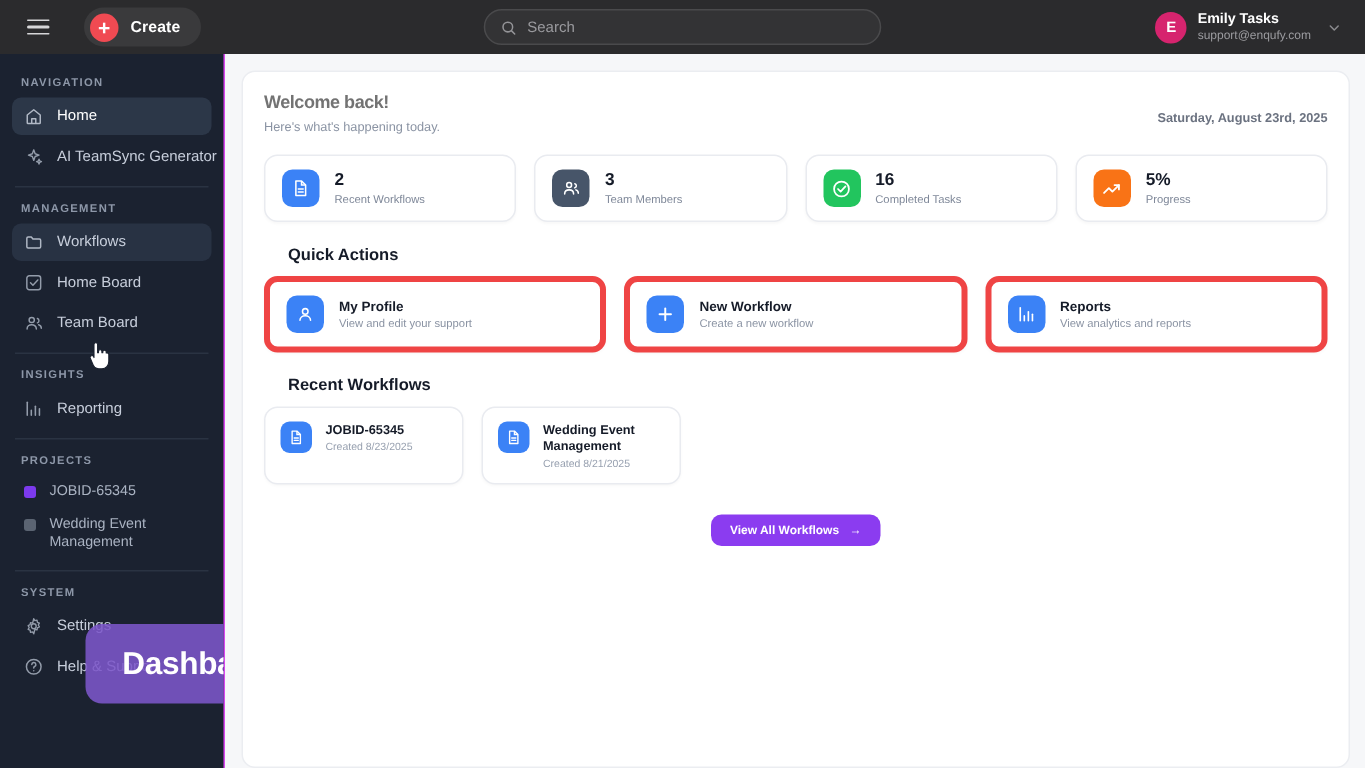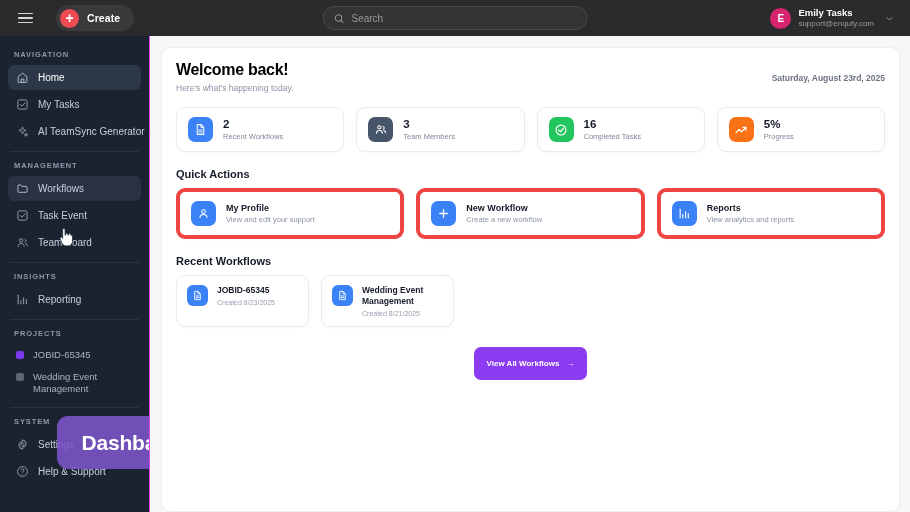--- a/index.html
+++ b/index.html
@@ -136,38 +136,38 @@
   
   .main { flex: 1; background: #f6f7f9; padding: 11px 10px 0 11px; overflow: hidden; }
   .panel {
     background: #ffffff;
     border: 1px solid #ebedf1;
     border-radius: 9px;
     padding: 13px 14px 14px 14px;
     min-height: 100%;
   }
   .welcome-row { display: flex; align-items: flex-start; justify-content: space-between; }
-  .welcome-title { font-size: 16px; font-weight: 700; color: #000000; letter-spacing: -.3px; }
+  .welcome-title { font-size: 12px; font-weight: 700; color: #737373; letter-spacing: -.3px; }
   .welcome-sub { font-size: 8.5px; color: #8a93a3; margin-top: 4px; }
   .welcome-date { font-size: 8.5px; color: #6b7280; font-weight: 600; padding-top: 12px; }
 
   .stats { display: grid; grid-template-columns: repeat(4,1fr); gap: 12px; margin-top: 14px; }
   .stat {
     background: #fff; border: 1px solid #e9ebf0; border-radius: 9px;
     padding: 9px 11px; display: flex; align-items: center; gap: 10px;
     box-shadow: 0 1px 2px rgba(16,24,40,.03);
   }
   .stat-ico {
     width: 25px; height: 25px; border-radius: 7px; flex: 0 0 25px;
     display: flex; align-items: center; justify-content: center;
   }
   .stat-val { font-size: 11.5px; font-weight: 700; color: #151b28; line-height: 1.1; }
   .stat-lbl { font-size: 7.5px; color: #7f8899; margin-top: 2px; }
 
-  .sec-title { font-size: 11px; font-weight: 700; color: #151b28; margin: 16px 0 8px 0; }
+  .sec-title { font-size: 11px; font-weight: 700; color: #151b28; margin: 16px 0 8px 16px; }
 
   .qa-grid { display: grid; grid-template-columns: repeat(3,1fr); gap: 12px; }
   .qa {
     background: #fff; border: 4px solid #ef4444; border-radius: 9px;
     padding: 9px 11px; display: flex; align-items: center; gap: 10px;
     cursor: pointer; box-shadow: 0 1px 2px rgba(16,24,40,.03);
   }
   .qa-ico {
     width: 25px; height: 25px; border-radius: 7px; flex: 0 0 25px;
     background: #3b82f6; display: flex; align-items: center; justify-content: center;
@@ -184,21 +184,21 @@
   .rw-ico {
     width: 21px; height: 21px; border-radius: 6px; flex: 0 0 21px;
     background: #3b82f6; display: flex; align-items: center; justify-content: center;
   }
   .rw-title { font-size: 8.5px; font-weight: 700; color: #151b28; line-height: 1.3; }
   .rw-sub { font-size: 7px; color: #98a1b0; margin-top: 3px; }
 
   .viewall-wrap { display: flex; justify-content: center; margin-top: 20px; }
   .viewall {
     background: #8b3cf0; color: #fff; border: none; cursor: pointer;
-    border-radius: 7px; height: 33px; padding: 0 13px;
+    border-radius: 7px; height: 21px; padding: 0 13px;
     display: flex; align-items: center; gap: 7px;
     font-size: 8px; font-weight: 700; font-family: inherit;
   }
 </style>
 </head>
 <body>
 
 <div class="app">
 
   <div class="topbar">
@@ -239,27 +239,20 @@
 
       <div class="sec-label first">NAVIGATION</div>
       <div class="nav-item active">
         <svg class="ic" viewBox="0 0 24 24" fill="none" stroke="#cfd6e2" stroke-width="1.8">
           <path d="M4 10.5L12 4l8 6.5V20a1 1 0 0 1-1 1H5a1 1 0 0 1-1-1z" stroke-linejoin="round"></path>
           <path d="M9.5 21v-6h5v6" stroke-linejoin="round"></path>
         </svg>
         <span class="lbl">Home</span>
       </div>
       <div class="nav-item">
-        <svg class="ic" viewBox="0 0 24 24" fill="none" stroke="#aeb7c5" stroke-width="1.8">
-          <rect x="3.5" y="3.5" width="17" height="17" rx="3"></rect>
-            <polyline points="8,12 11,15 17,8.5" stroke-linecap="round" stroke-linejoin="round"></polyline>
-        </svg>
-        <span class="lbl">My Tasks</span>
-      </div>
-      <div class="nav-item">
         <svg class="ic" viewBox="0 0 24 24" fill="none" stroke="#aeb7c5" stroke-width="1.7">
           <path d="M12 3.5l1.7 4.8 4.8 1.7-4.8 1.7L12 16.5l-1.7-4.8L5.5 10l4.8-1.7z" stroke-linejoin="round"></path>
           <path d="M18.5 15l.8 2.2 2.2.8-2.2.8-.8 2.2-.8-2.2-2.2-.8 2.2-.8z" stroke-linejoin="round"></path>
         </svg>
         <span class="lbl">AI TeamSync Generator</span>
       </div>
 
       <div class="divider"></div>
 
       <div class="sec-label">MANAGEMENT</div>
@@ -267,21 +260,21 @@
         <svg class="ic" viewBox="0 0 24 24" fill="none" stroke="#cfd6e2" stroke-width="1.8">
           <path d="M3.5 7a1.5 1.5 0 0 1 1.5-1.5h4l2 2.5h8A1.5 1.5 0 0 1 20.5 9.5v8A1.5 1.5 0 0 1 19 19H5a1.5 1.5 0 0 1-1.5-1.5z" stroke-linejoin="round"></path>
         </svg>
         <span class="lbl">Workflows</span>
       </div>
       <div class="nav-item">
         <svg class="ic" viewBox="0 0 24 24" fill="none" stroke="#aeb7c5" stroke-width="1.8">
           <rect x="3.5" y="3.5" width="17" height="17" rx="3"></rect>
             <polyline points="8,12 11,15 17,8.5" stroke-linecap="round" stroke-linejoin="round"></polyline>
         </svg>
-        <span class="lbl">Task Event</span>
+        <span class="lbl">Home Board</span>
       </div>
       <div class="nav-item">
         <svg class="ic" viewBox="0 0 24 24" fill="none" stroke="#aeb7c5" stroke-width="1.8">
           <circle cx="9.5" cy="8" r="3.2"></circle>
             <path d="M3.8 19c0-3.1 2.5-5.2 5.7-5.2s5.7 2.1 5.7 5.2" stroke-linecap="round"></path>
           <path d="M16.5 6.2a2.8 2.8 0 0 1 0 5.3M18 13.8c2 .6 3.3 2.2 3.3 4.4" stroke-linecap="round"></path>
         </svg>
         <span class="lbl">Team Board</span>
       </div>
 

